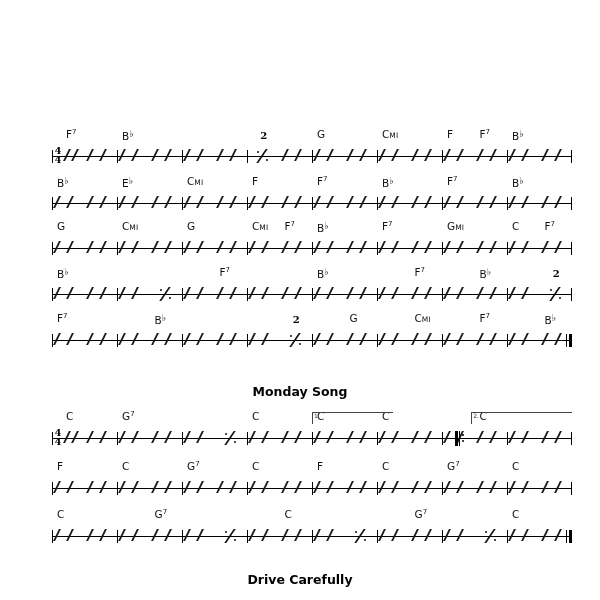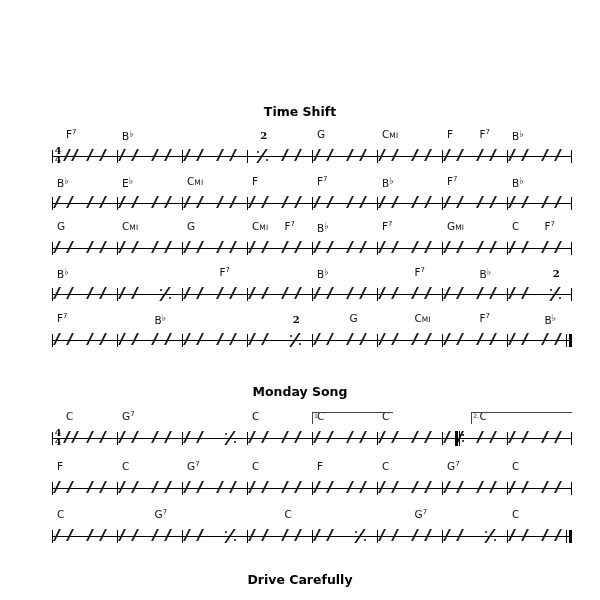--- a/index.html
+++ b/index.html
@@ -109,21 +109,20 @@
     position:absolute;left:2px;top:0px;
     font-family:"DejaVu Sans",sans-serif;font-size:6px;color:#333;
   }
 </style>
 </head>
 <body>
 
 <div class="page">
 
 
-  <div class="song-title" style="top:104px;">Time Shift</div>
 
   <div class="song-title" style="top:384px;">Monday Song</div>
 
   <div class="song-title" style="top:572px;">Drive Carefully</div>
 
   <div id="staves">
       <div class="system" style="left: 52px; width: 520px; top: 128px;">
         <div class="staffline"></div>
         <div class="timesig">4<br>4</div>
         <div class="barline" style="left:0px"></div>

